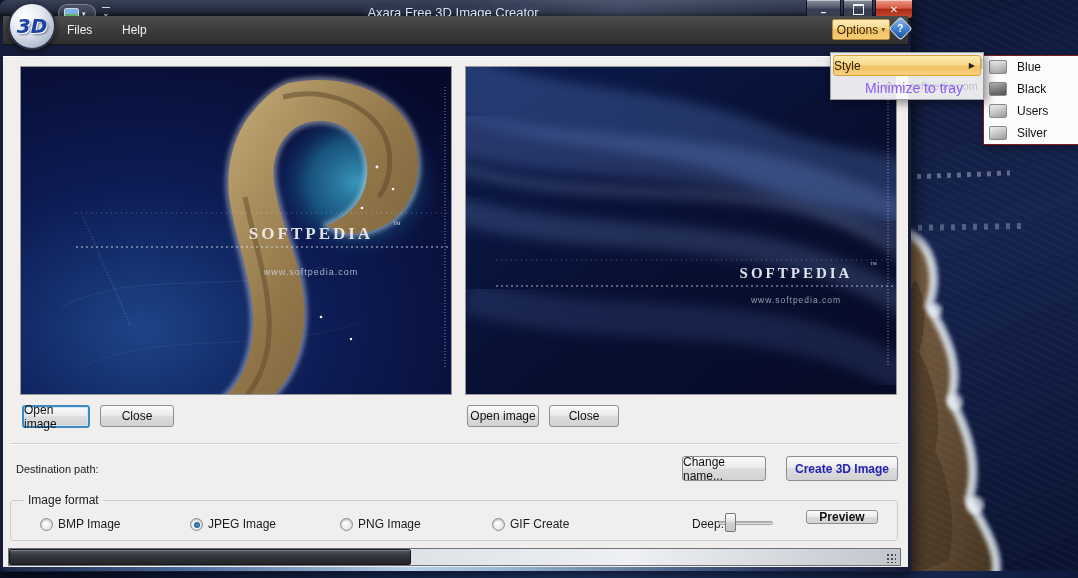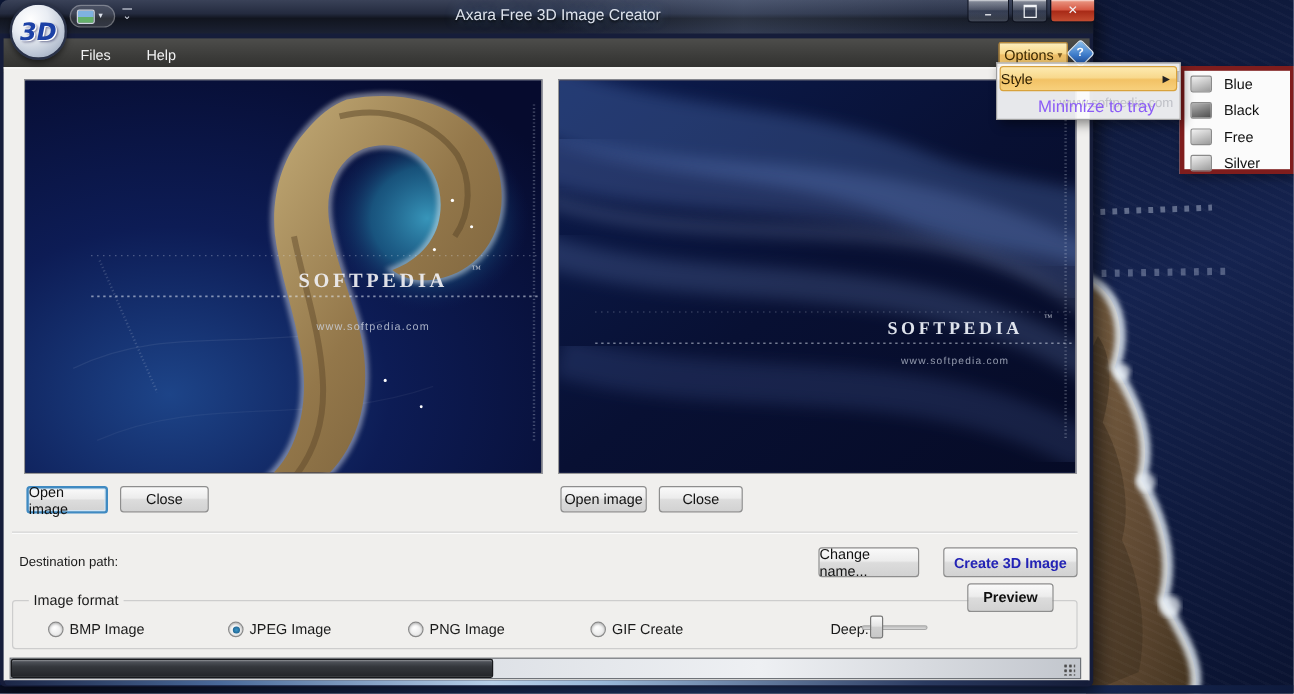--- a/index.html
+++ b/index.html
@@ -22,21 +22,21 @@
     background:#161d3a; border-radius:7px 7px 4px 4px;
     box-shadow: 3px 5px 16px rgba(0,0,0,.65);}
   .app-window::after{content:""; position:absolute; left:4px; right:4px; bottom:1px; height:4px;
     background: linear-gradient(90deg,#1c2747,#4a6a9a 20%,#b8d0e8 45%,#9ab8d8 55%,#2a3a60 85%,#141c38);
     border-radius:0 0 3px 3px;}
   
   .titlebar{position:absolute; left:0; top:0; right:0; height:28px; border-radius:7px 7px 0 0;
     background: linear-gradient(#3a4258 0%, #242b3f 40%, #11151f 55%, #1b2133 100%);}
   .titlebar .gloss{position:absolute; inset:0; border-radius:7px 7px 0 0;
     background: linear-gradient(90deg, transparent 50%, rgba(140,160,195,.22) 68%, rgba(110,130,165,.10) 85%, transparent 100%);}
-  .window-title{position:absolute; left:330px; top:5px; width:270px; text-align:center;
+  .window-title{position:absolute; left:318px; top:5px; width:270px; text-align:center;
     font-size:13px; color:#dde2ec; text-shadow:0 0 9px rgba(130,170,230,.65), 0 1px 2px #000;}
   .logo-orb{position:absolute; left:8px; top:2px; width:44px; height:44px; border-radius:50%;
     background: radial-gradient(circle at 35% 28%, #ffffff 0%, #e9edf3 35%, #b9c3d3 70%, #8996ab 100%);
     border:2px solid #2a3248; box-shadow:0 2px 5px rgba(0,0,0,.55);
     display:flex; align-items:center; justify-content:center; z-index:40;}
   .logo-orb span{font:bold italic 20px "DejaVu Sans",sans-serif; color:#1c41a6;
     text-shadow:1px 1px 0 #fff, 2px 2px 2px rgba(0,0,60,.45);}
   .qat{position:absolute; left:58px; top:4px; width:38px; height:19px; border-radius:10px;
     background: rgba(255,255,255,.13); border:1px solid rgba(255,255,255,.28);
     display:flex; align-items:center; gap:3px; padding:0 5px; box-sizing:border-box;}
@@ -48,21 +48,21 @@
   .win-controls{position:absolute; left:806px; top:0; display:flex; gap:2px;}
   .win-btn{height:18px; border:1px solid #0f1320; border-top:none; border-radius:0 0 4px 4px;
     display:flex; align-items:center; justify-content:center; color:#f2f4f8; font-size:10px;
     background: linear-gradient(rgba(255,255,255,.40), rgba(255,255,255,.14) 45%, rgba(90,100,120,.18) 50%, rgba(160,170,190,.30));
     box-shadow: inset 0 1px 0 rgba(255,255,255,.5);}
   .win-btn.min{width:33px;} .win-btn.max{width:28px;}
   .win-btn.close{width:36px; background: linear-gradient(#eb9a86,#d65843 45%,#a82a17 52%,#c44d31);}
   .min-glyph{margin-top:7px; font-weight:bold;}
   .max-glyph{width:9px; height:8px; border:1px solid #f2f4f8; border-top-width:2px;}
   
-  .menubar{position:absolute; left:3px; top:32px; width:905px; height:28px;
+  .menubar{position:absolute; left:3px; top:16px; width:905px; height:28px;
     background: linear-gradient(#4d4d4b, #3b3b39 55%, #2f2f2d); border-bottom:1px solid #151514;}
   .menu-item{position:absolute; top:0; height:27px; display:flex; align-items:center;
     padding:0 9px; font-size:12px; color:#f2f2f2; cursor:default;}
   .menu-files{left:55px;} .menu-help{left:110px;}
   .options-btn{position:absolute; left:829px; top:3px; width:58px; height:21px;
     display:flex; align-items:center; justify-content:center; gap:3px; box-sizing:border-box;
     background: linear-gradient(#fdeebc,#f8d98c 45%,#f0c068 52%,#f6cd74);
     border:1px solid #b98a3a; border-radius:2px; font-size:12px; color:#3a2800;}
   .options-arrow{font-size:8px; color:#7a5a20;}
   .help-diamond{position:absolute; left:889px; top:4px; width:15px; height:15px;
@@ -108,21 +108,21 @@
   .radio-label{position:absolute; top:517px; font-size:12px; color:#1a1a1a;}
   .r0{left:40px;} .r1{left:190px;} .r2{left:340px;} .r3{left:492px;}
   .l0{left:58px;} .l1{left:208px;} .l2{left:358px;} .l3{left:510px;}
   .deep-label{position:absolute; left:680px; top:517px; font-size:12px; color:#1a1a1a;margin-left:12px;}
   .slider-track{position:absolute; left:718px; top:521px; width:55px; height:4px;
     background:#e6e6e6; border:1px solid #a8a8a8; border-radius:2px;
     box-shadow: inset 0 1px 1px rgba(0,0,0,.25); box-sizing:border-box;}
   .slider-thumb{position:absolute; left:725px; top:513px; width:11px; height:19px;
     background: linear-gradient(#fafafa,#e4e4e4 45%,#d0d0d0 52%,#c8c8c8);
     border:1px solid #777; border-radius:2px; box-sizing:border-box;}
-  .preview-btn{left:806px; top:486px; width:72px; height:24px;text-align:center;}
+  .preview-btn{left:806px; top:510px; width:72px; height:14px;text-align:center;}
   
   .scrollbar{position:absolute; left:8px; top:548px; width:893px; height:18px;
     background: linear-gradient(90deg,#9aa0a8,#d8dce2 35%,#eef0f3 70%,#c2c6cd);
     border:1px solid #6e7278; box-sizing:border-box;}
   .scroll-thumb{position:absolute; left:0; top:0; width:402px; height:16px;
     background: linear-gradient(#565a61,#34373c 40%,#232529);
     border:1px solid #17181b; border-radius:2px; box-sizing:border-box;
     box-shadow: inset 0 1px 0 rgba(255,255,255,.25);}
   .grip{position:absolute; right:4px; top:4px; width:10px; height:10px;
     background-image: radial-gradient(circle,#4a4a4a 1px, transparent 1.4px);
@@ -136,21 +136,21 @@
   .dd-watermark2{position:absolute; left:52px; top:27px; width:220px;
     font:11px "Liberation Sans",sans-serif; color:rgba(140,142,152,.45); white-space:nowrap;}
   .dd-style{position:absolute; left:2px; top:2px; right:2px; height:21px;
     background: linear-gradient(#fdeab0,#f8d98e 45%,#f2c265 55%,#f7d07c);
     border:1px solid #d8a23c; border-radius:3px; display:flex; align-items:center; box-sizing:border-box;}
   .dd-style .lbl{font-size:12px; color:#2a1c00;}
   .dd-style .arrow{position:absolute; right:5px; font-size:8px; color:#222;}
   .dd-min{position:absolute; left:2px; top:25px; right:2px; height:19px;
     display:flex; align-items:center; padding-left:32px; font-size:14px; color:#8b5cf6;}
   .submenu{position:absolute; left:983px; top:55px; width:96px; height:90px;
-    background:#fbfbfb; border:4px solid #7f1d1d; box-shadow:3px 3px 9px rgba(0,0,0,.4);
+    background:#fbfbfb; border:1px solid #7f1d1d; box-shadow:3px 3px 9px rgba(0,0,0,.4);
     z-index:110; box-sizing:border-box;}
   .sm-item{height:22px; display:flex; align-items:center; padding-left:5px;}
   .sm-icon{width:16px; height:12px; border:1px solid #8a8a8a; border-radius:2px;
     background: linear-gradient(160deg,#f2f2f2,#c2c2c2 55%,#9a9a9a); flex:0 0 auto;}
   .sm-item:nth-child(2) .sm-icon{background: linear-gradient(160deg,#b8b8b8,#7a7a7a 55%,#4e4e4e);}
   .sm-item .lbl{margin-left:10px; font-size:12px; color:#101010;}
 </style>
 </head>
 <body>
 
@@ -347,19 +347,19 @@
   <div class="sm-item">
     <span class="sm-icon"></span>
     <span class="lbl">Blue</span>
   </div>
   <div class="sm-item">
     <span class="sm-icon"></span>
     <span class="lbl">Black</span>
   </div>
   <div class="sm-item">
     <span class="sm-icon"></span>
-    <span class="lbl">Free</span>
+    <span class="lbl">Users</span>
   </div>
   <div class="sm-item">
     <span class="sm-icon"></span>
     <span class="lbl">Silver</span>
   </div>
 </div>
 
 </body></html>

